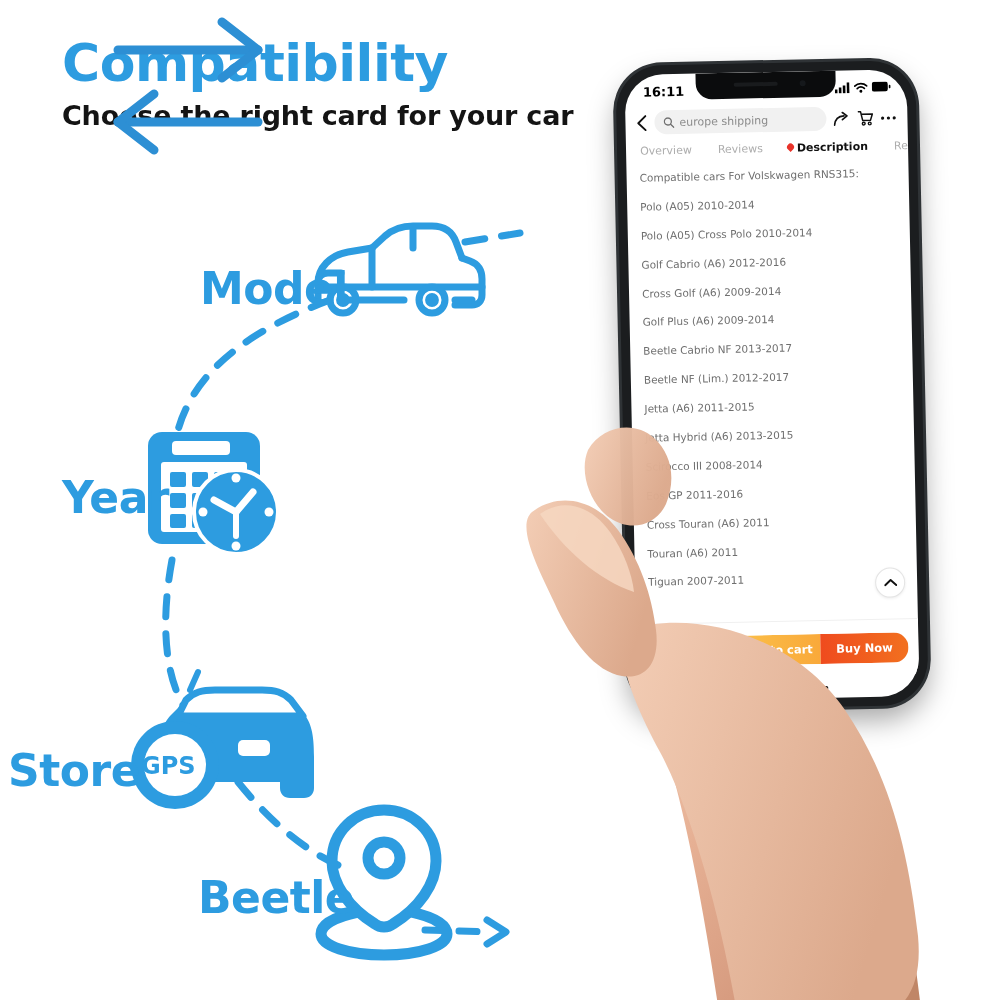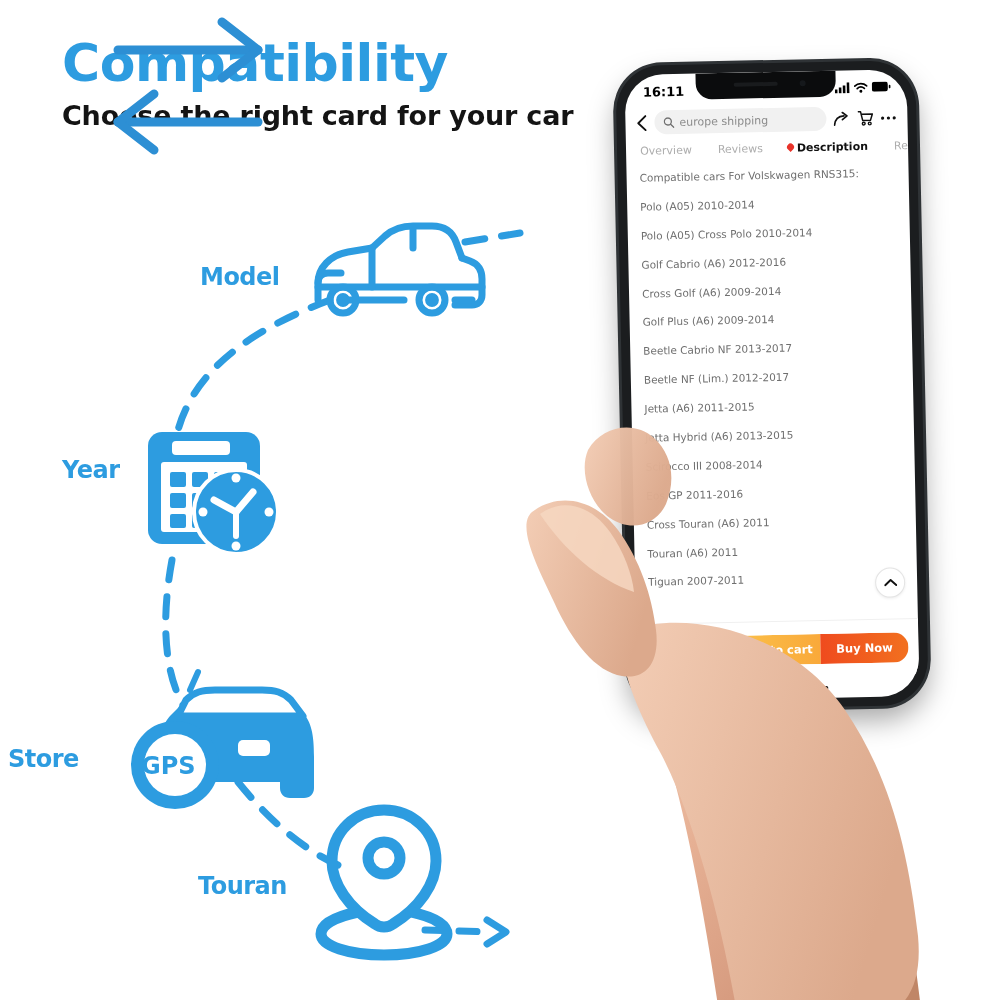--- a/index.html
+++ b/index.html
@@ -24,26 +24,26 @@
     letter-spacing: -0.2px;
     font-family: "DejaVu Sans", sans-serif;
   }
 
   
   .diagram { position: absolute; left: 0; top: 0; width: 620px; height: 1000px; }
   .diagram svg { position: absolute; left: 0; top: 0; }
 
   .dlabel {
     position: absolute;
-    font-size: 24px; font-weight: 700; color: #2d9ce0;
+    font-size: 44px; font-weight: 700; color: #2d9ce0;
     font-family: "DejaVu Sans", sans-serif;
     letter-spacing: -0.5px; white-space: nowrap;
   }
   .lbl-model  { left: 200px; top: 263px; }
-  .lbl-year   { left: 62px;  top: 456px; }
+  .lbl-year   { left: 62px;  top: 472px; }
   .lbl-system { left: 8px;   top: 745px; }
   .lbl-country{ left: 198px; top: 872px; }
 
   
   .speedband { position: absolute; left: 270px; top: 480px; width: 350px; height: 175px; }
 
   
   .phone-wrap { position: absolute; left: 600px; top: 55px; width: 330px; height: 660px; }
   .phone-body {
     position: absolute; left: 22px; top: 8px;
@@ -288,21 +288,21 @@
 
       <g stroke="#2d8fd4" stroke-width="9" fill="none" stroke-linecap="round" stroke-linejoin="round">
         <line x1="118" y1="122" x2="258" y2="122"></line>
         <polyline points="154,94 118,122 154,150"></polyline>
       </g>
     </svg>
 
     <div class="dlabel lbl-model">Model</div>
     <div class="dlabel lbl-year">Year</div>
     <div class="dlabel lbl-system">Store</div>
-    <div class="dlabel lbl-country">Touran</div>
+    <div class="dlabel lbl-country">Beetle</div>
 
     <div style="position:absolute;left:141px;top:752px;width:68px;
                 font-size:24px;font-weight:700;color:#2d9ce0;
                 font-family:'DejaVu Sans',sans-serif;">GPS</div>
   </div>
 
   <div class="phone-wrap">
     <div class="phone-body">
       <div class="screen">
 

